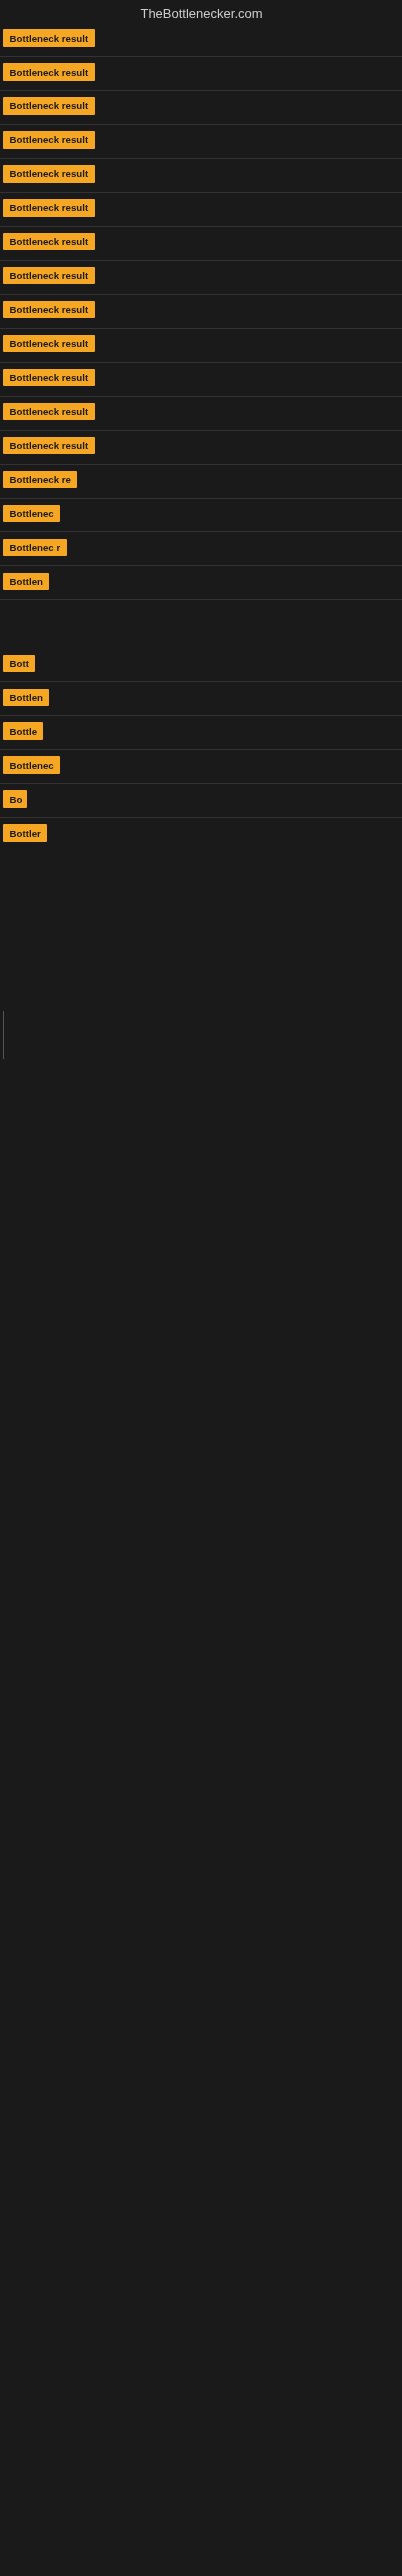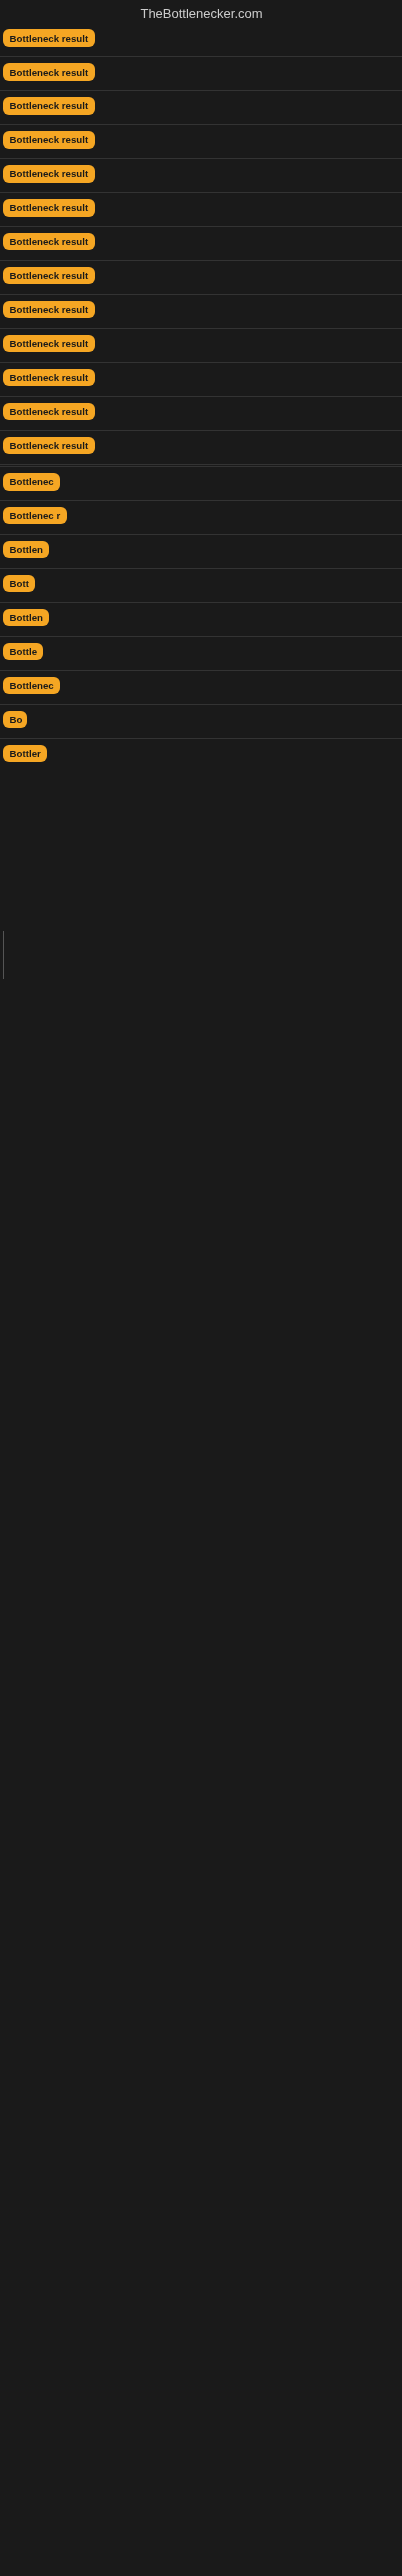--- a/index.html
+++ b/index.html
@@ -24,21 +24,21 @@
       font-weight: normal;
     }
 
     .bottleneck-badge {
       display: inline-block;
       background-color: #f5a623;
       color: #1a1a1a;
       font-size: 9.7px;
       font-weight: bold;
       padding: 3.2px 6.4px;
-      border-radius: 6px;
+      border-radius: 1px;
       white-space: nowrap;
       overflow: hidden;
     }
 
     .row {
       padding: 4.8px 3.2px;
     }
 
     .divider {
       height: 0.8px;
@@ -85,28 +85,29 @@
     <div class="row"><span class="bottleneck-badge" style="max-width: 105px;">Bottleneck result</span></div>
     <div class="divider"></div>
     <div class="row"><span class="bottleneck-badge" style="max-width: 105px;">Bottleneck result</span></div>
     <div class="divider"></div>
     <div class="row"><span class="bottleneck-badge" style="max-width: 105px;">Bottleneck result</span></div>
     <div class="divider"></div>
     <div class="row"><span class="bottleneck-badge" style="max-width: 105px;">Bottleneck result</span></div>
     <div class="divider"></div>
     <div class="row"><span class="bottleneck-badge" style="max-width: 105px;">Bottleneck result</span></div>
     <div class="divider"></div>
+    <div class="row"><span class="bottleneck-badge" style="max-width: 93px;">Bottleneck re</span></div>
     <div class="divider"></div>
     <div class="row"><span class="bottleneck-badge" style="max-width: 64px;">Bottlenec</span></div>
     <div class="divider"></div>
     <div class="row"><span class="bottleneck-badge" style="max-width: 81px;">Bottlenec r</span></div>
     <div class="divider"></div>
     <div class="row"><span class="bottleneck-badge" style="max-width: 58px;">Bottlen</span></div>
     <div class="divider"></div>
-    <div class="row"><span class="bottleneck-badge" style="max-width: 36px;">Bott</span></div>
+    <div class="row"><span class="bottleneck-badge" style="max-width: 36px; margin-top: 48px;">Bott</span></div>
     <div class="divider"></div>
     <div class="row"><span class="bottleneck-badge" style="max-width: 58px;">Bottlen</span></div>
     <div class="divider"></div>
     <div class="row"><span class="bottleneck-badge" style="max-width: 42px; text-align: center;">Bottle</span></div>
     <div class="divider"></div>
     <div class="row"><span class="bottleneck-badge" style="max-width: 64px;">Bottlenec</span></div>
     <div class="divider"></div>
     <div class="row"><span class="bottleneck-badge" style="max-width: 24px;">Bo</span></div>
     <div class="divider"></div>
     <div class="row"><span class="bottleneck-badge" style="max-width: 52px;">Bottler</span></div>

